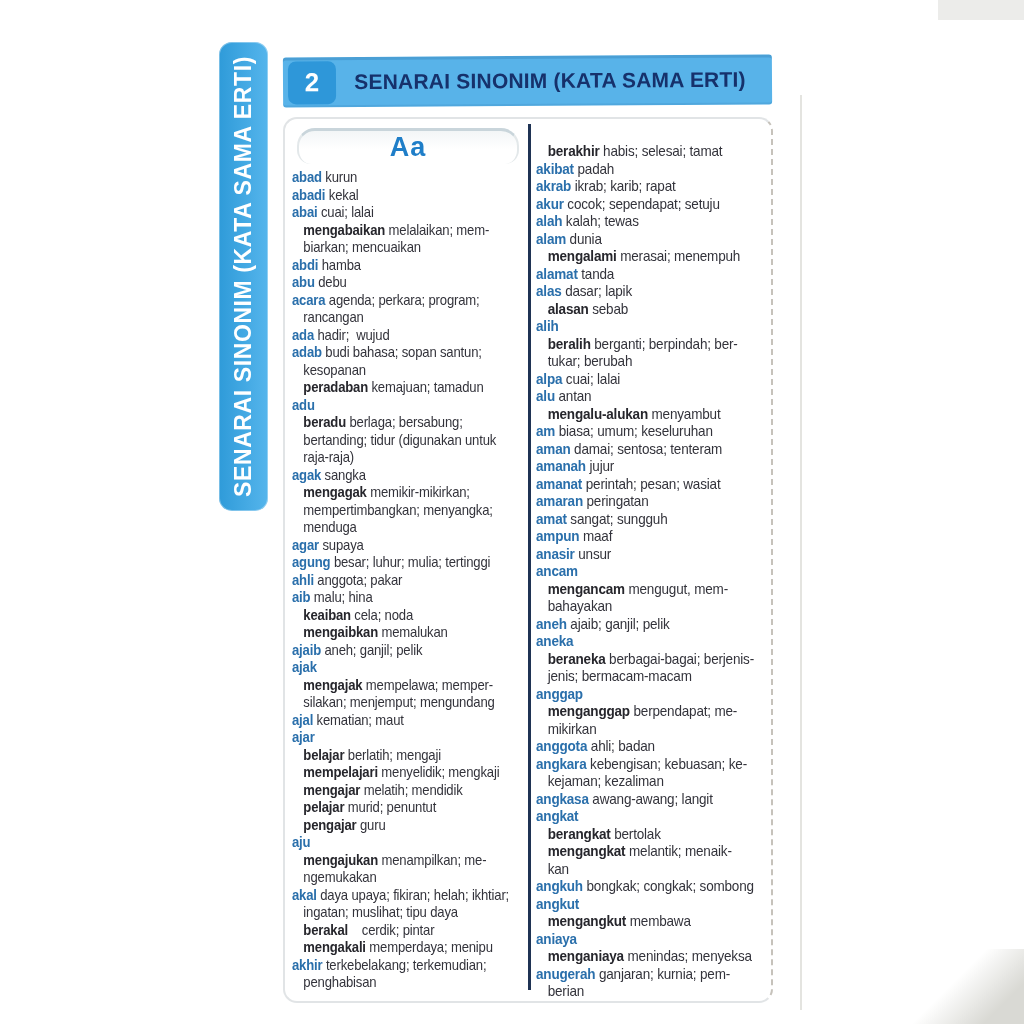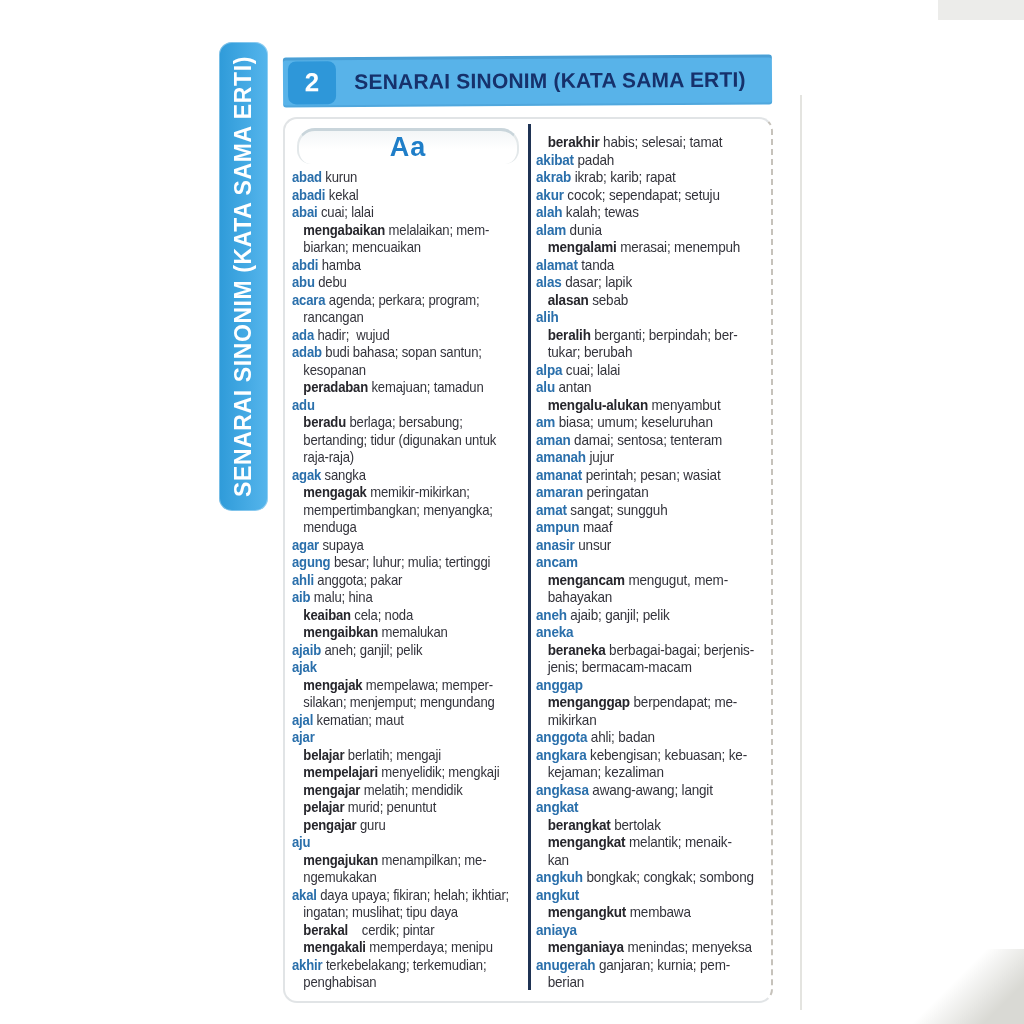--- a/index.html
+++ b/index.html
@@ -73,21 +73,21 @@
     background:#fff;
     border:2px solid #e1e4e6;
     border-right:2px dashed #c6c2bb;
     border-radius:14px;
   }
   .divider{
     position:absolute; left:243px; top:5px; width:3px; height:866px;
     background:var(--divider);
   }
   .col-left{ position:absolute; left:7px; top:9px; width:232px; }
-  .col-right{ position:absolute; left:251px; top:10px; width:236px; }
+  .col-right{ position:absolute; left:251px; top:19px; width:236px; }
   .aa-pill{
     width:222px; height:36px; margin:0 auto;
     border:2px solid #e3e8ea; border-top:3px solid #c9d5db; border-bottom:none;
     border-radius:18px 18px 14px 14px;
     background:linear-gradient(#f3f6f7, #ffffff 55%);
     text-align:center;
   }
   .aa-pill .letter{
     color:var(--aa-blue); font-weight:bold; font-size:27px; line-height:32px; letter-spacing:1px;text-align:center;
   }

